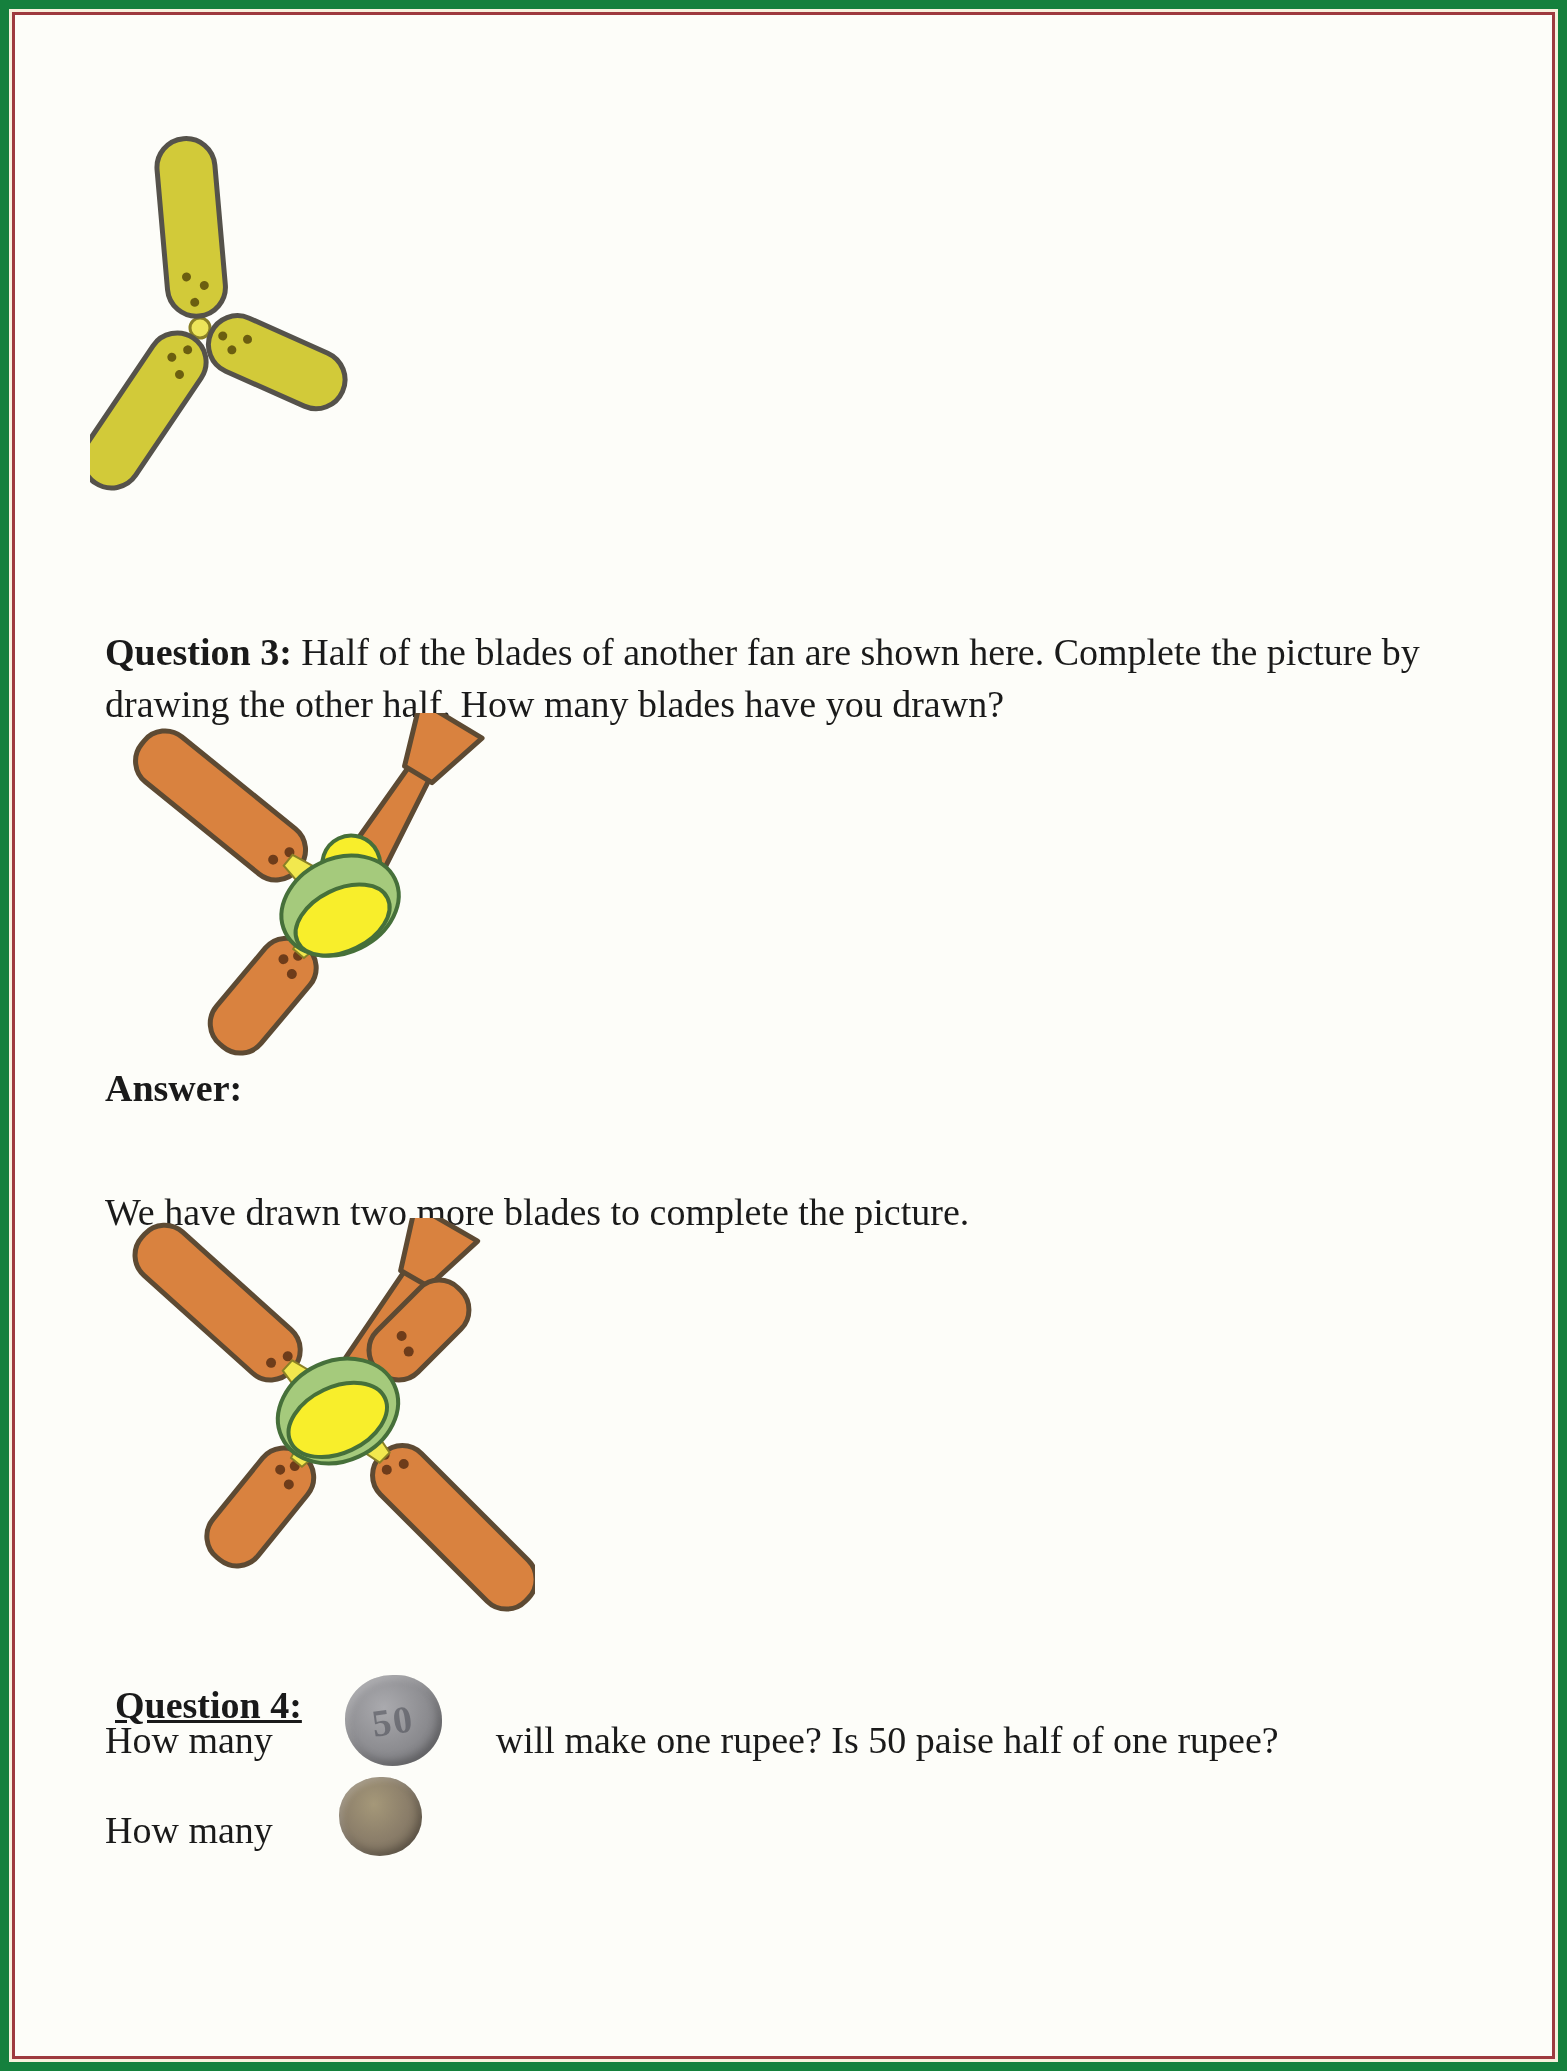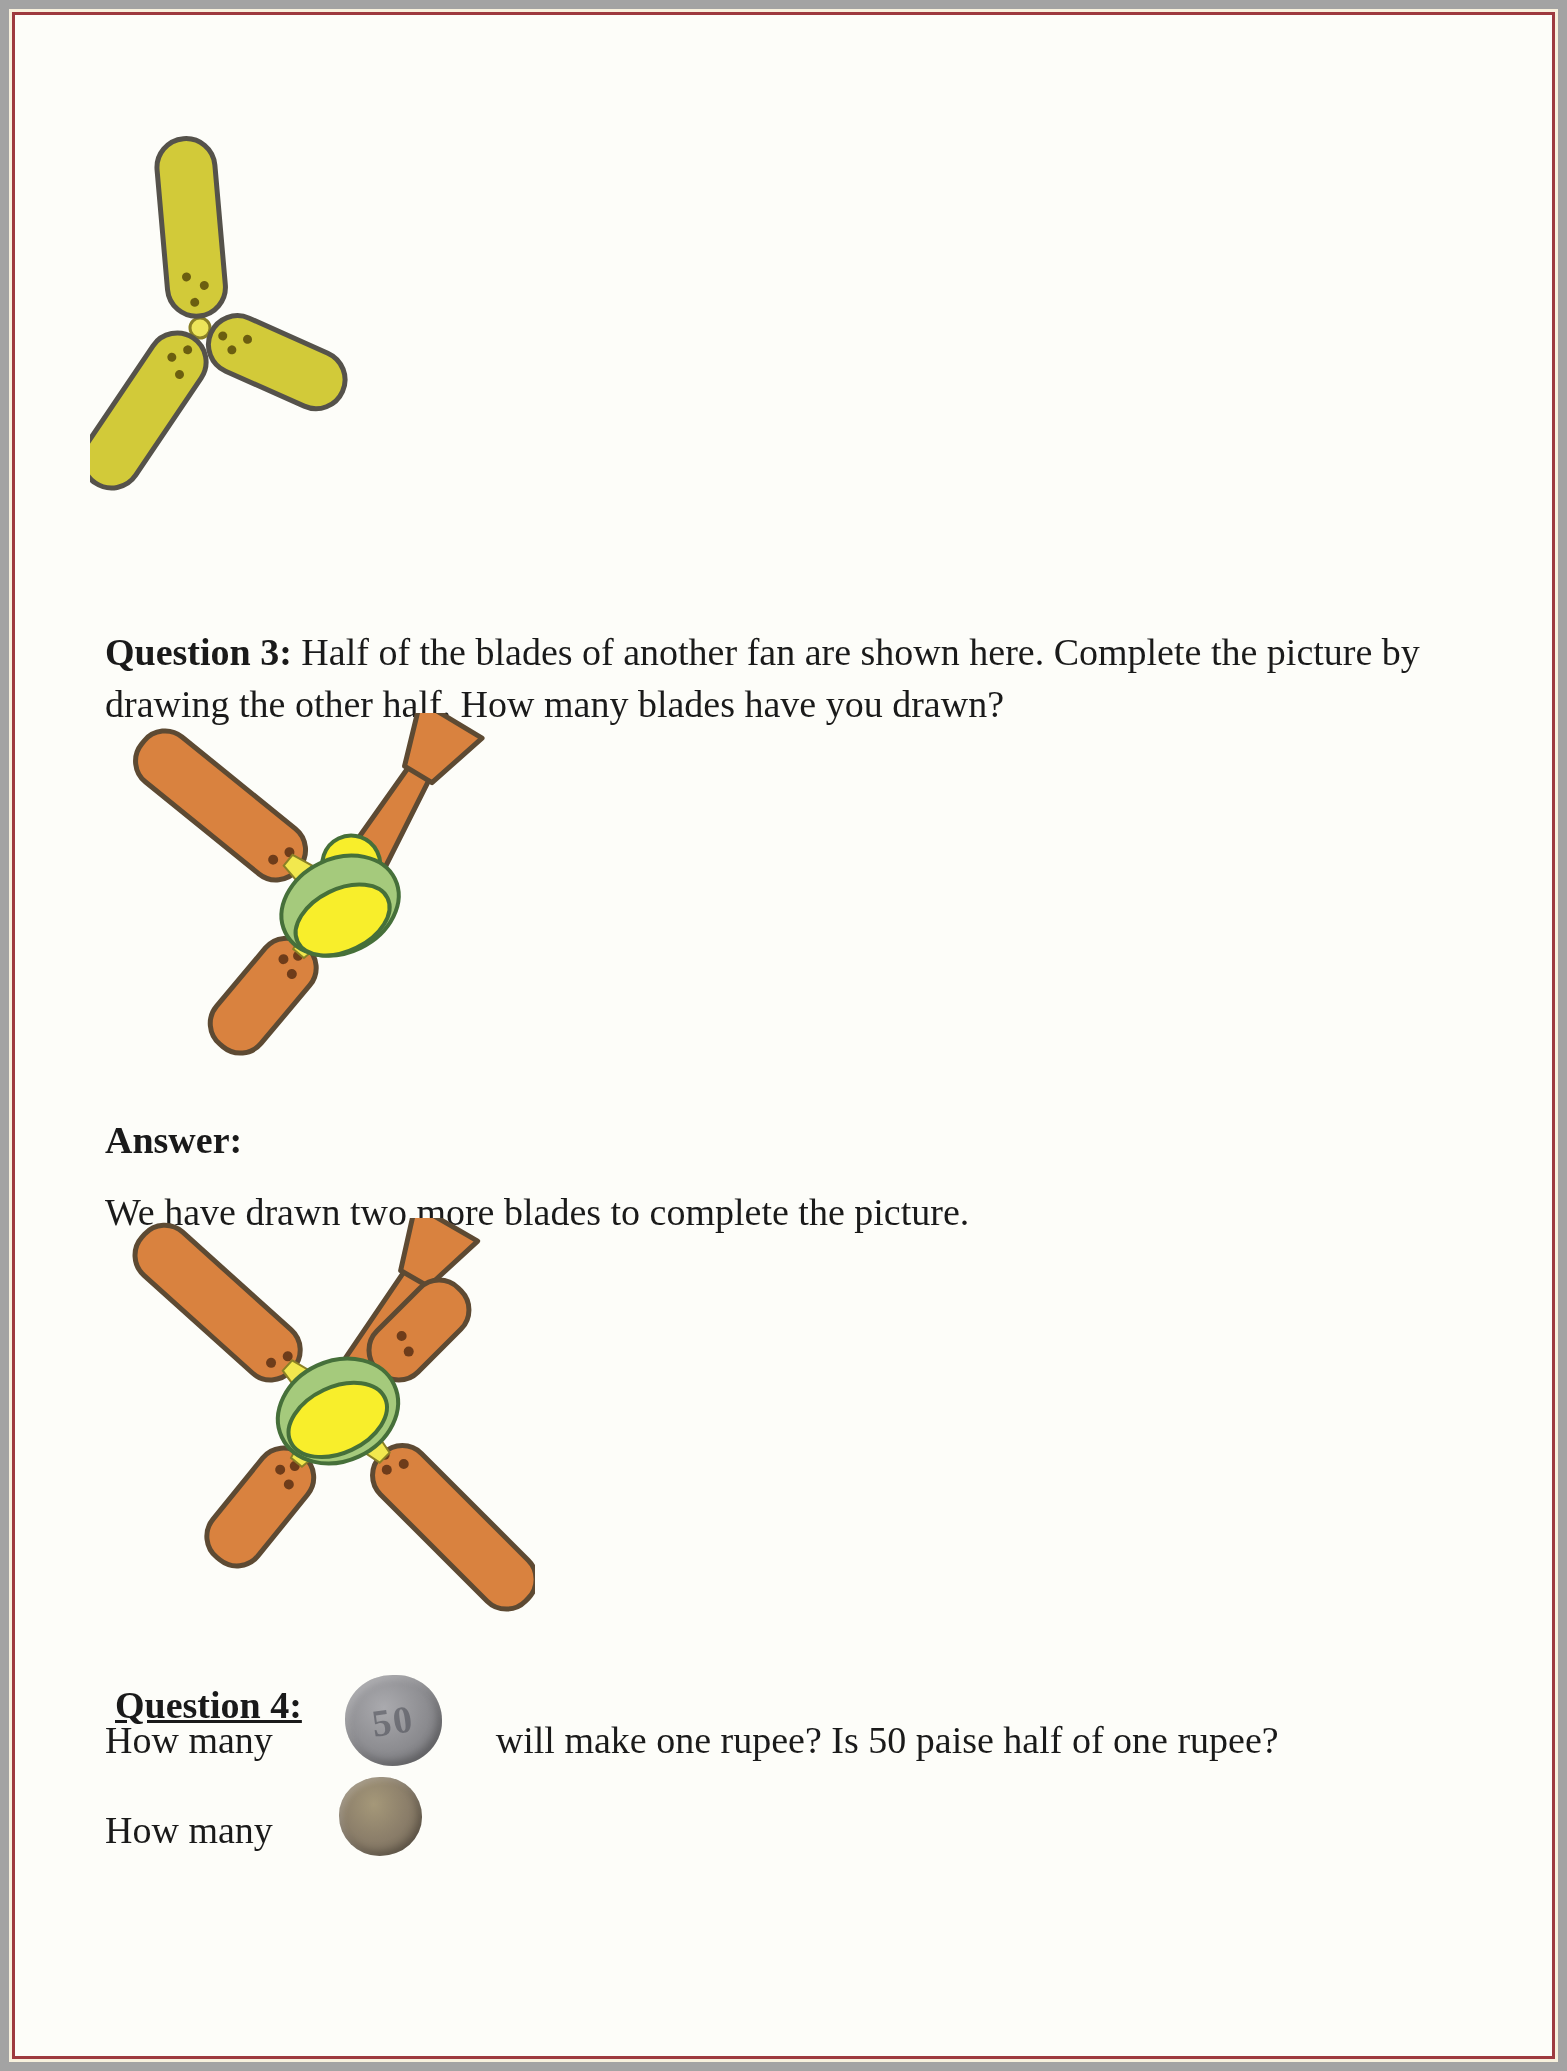--- a/index.html
+++ b/index.html
@@ -1,32 +1,32 @@
 <!DOCTYPE html>
 <html><head>
 <meta charset="utf-8">
 <style>
   html,body{margin:0;padding:0;background:#ffffff;}
   .page{
     position:relative;
     width:1567px;height:2071px;
-    background:#a3a3a3;
+    background:#15803d;
     font-family:"Liberation Serif",serif;
     color:#1a1a1a;
     overflow:hidden;
   }
   .frame-gap{position:absolute;inset:9px;background:#f8f1dd;}
   .content{position:absolute;inset:12px;border:3px solid #9e3a3f;background:#fdfdf9;}
   .layer{position:absolute;inset:0;}
 
   .textblock{position:absolute;font-size:38px;line-height:52px;}
   .heading{font-weight:bold;}
 
   #q3{left:105px;top:588px;width:1352px;}
-  #answer-label{left:105px;top:1076px;}
+  #answer-label{left:105px;top:1024px;}
   #answer-text{left:105px;top:1148px;width:1352px;}
   #q4-label{left:115px;top:1641px;text-decoration:underline;}
 
   .q4-line{position:absolute;display:flex;align-items:flex-end;font-size:38px;line-height:52px;}
   #q4-line1{left:105px;top:1674px;height:92px;}
   #q4-line2{left:105px;top:1776px;height:80px;}
 
   .illus{position:absolute;}
   #yellow-fan{left:90px;top:133px;width:260px;height:362px;}
   #half-fan{left:120px;top:713px;width:370px;height:345px;}

